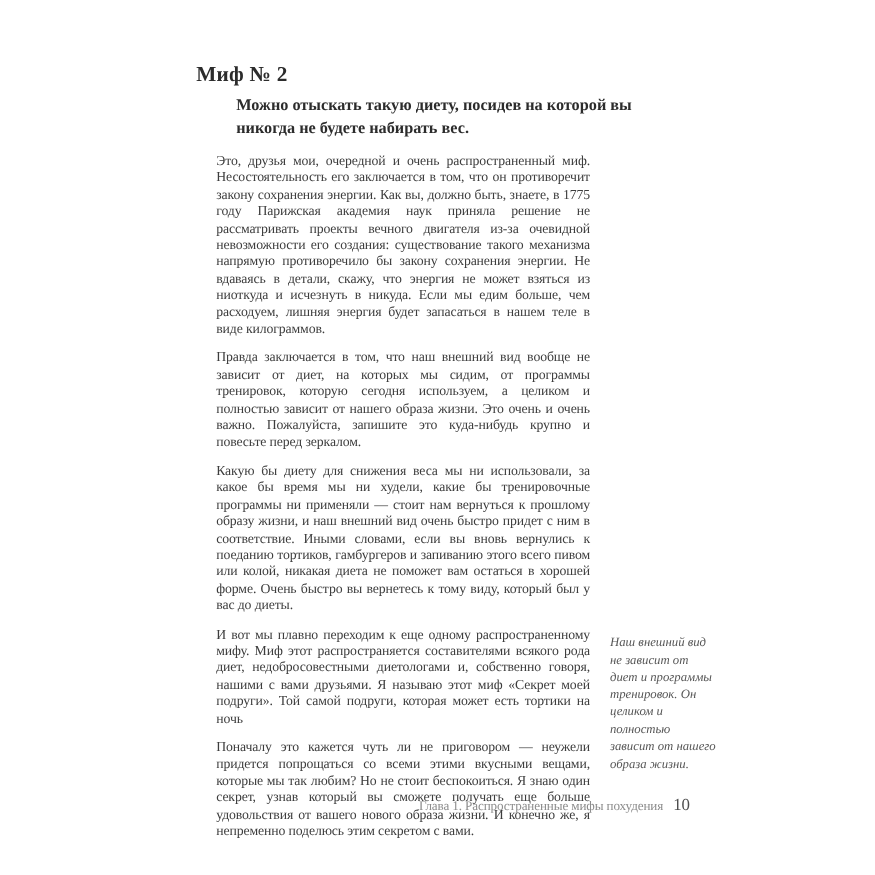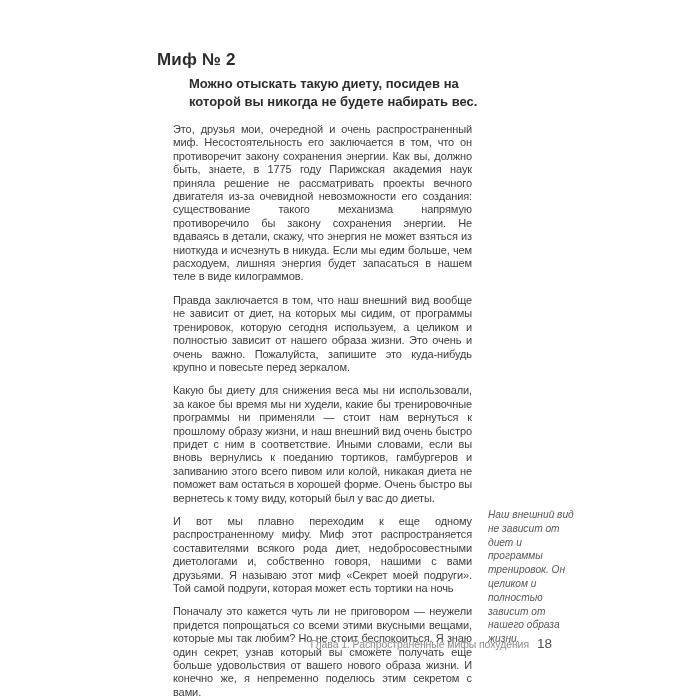--- a/index.html
+++ b/index.html
@@ -11,21 +11,21 @@
     --bg: #ffffff;
   }
   * { margin: 0; padding: 0; box-sizing: border-box; }
   html, body { background: var(--bg); }
   .page {
     position: relative;
     width: 700px;
     height: 700px;
     background: var(--bg);
     overflow: hidden;
-    font-family: Liberation Sans, sans-serif;
+    font-family: Liberation Serif, serif;
   }
   .myth-title {
     position: absolute;
     left: 157px;
     top: 50px;
     font-size: 17px;
     font-weight: 700;
     letter-spacing: 0.2px;
     color: var(--heading);
   }
@@ -96,16 +96,16 @@
     <p>Правда заключается в том, что наш внешний вид вообще не зависит от диет, на которых мы сидим, от программы тренировок, которую сегодня используем, а целиком и полностью зависит от нашего образа жизни. Это очень и очень важно. Пожалуйста, запишите это куда-нибудь крупно и повесьте перед зеркалом.</p>
     <p>Какую бы диету для снижения веса мы ни использовали, за какое бы время мы ни худели, какие бы тренировочные программы ни применяли — стоит нам вернуться к прошлому образу жизни, и наш внешний вид очень быстро придет с ним в соответствие. Иными словами, если вы вновь вернулись к поеданию тортиков, гамбургеров и запиванию этого всего пивом или колой, никакая диета не поможет вам остаться в хорошей форме. Очень быстро вы вернетесь к тому виду, который был у вас до диеты.</p>
     <p>И вот мы плавно переходим к еще одному распространенному мифу. Миф этот распространяется составителями всякого рода диет, недобросовестными диетологами и, собственно говоря, нашими с вами друзьями. Я называю этот миф «Секрет моей подруги». Той самой подруги, которая может есть тортики на ночь</p>
     <p>Поначалу это кажется чуть ли не приговором — неужели придется попрощаться со всеми этими вкусными вещами, которые мы так любим? Но не стоит беспокоиться. Я знаю один секрет, узнав который вы сможете получать еще больше удовольствия от вашего нового образа жизни. И конечно же, я непременно поделюсь этим секретом с вами.</p>
   </div>
 
   <aside class="sidenote">Наш внешний вид не зависит от диет и программы тренировок. Он целиком и полностью зависит от нашего образа жизни.</aside>
 
   <div class="footer">
     <span class="chapter">Глава 1. Распространенные мифы похудения</span>
-    <span class="pagenum">18</span>
+    <span class="pagenum">10</span>
   </div>
 
 </div>
 
 </body></html>

